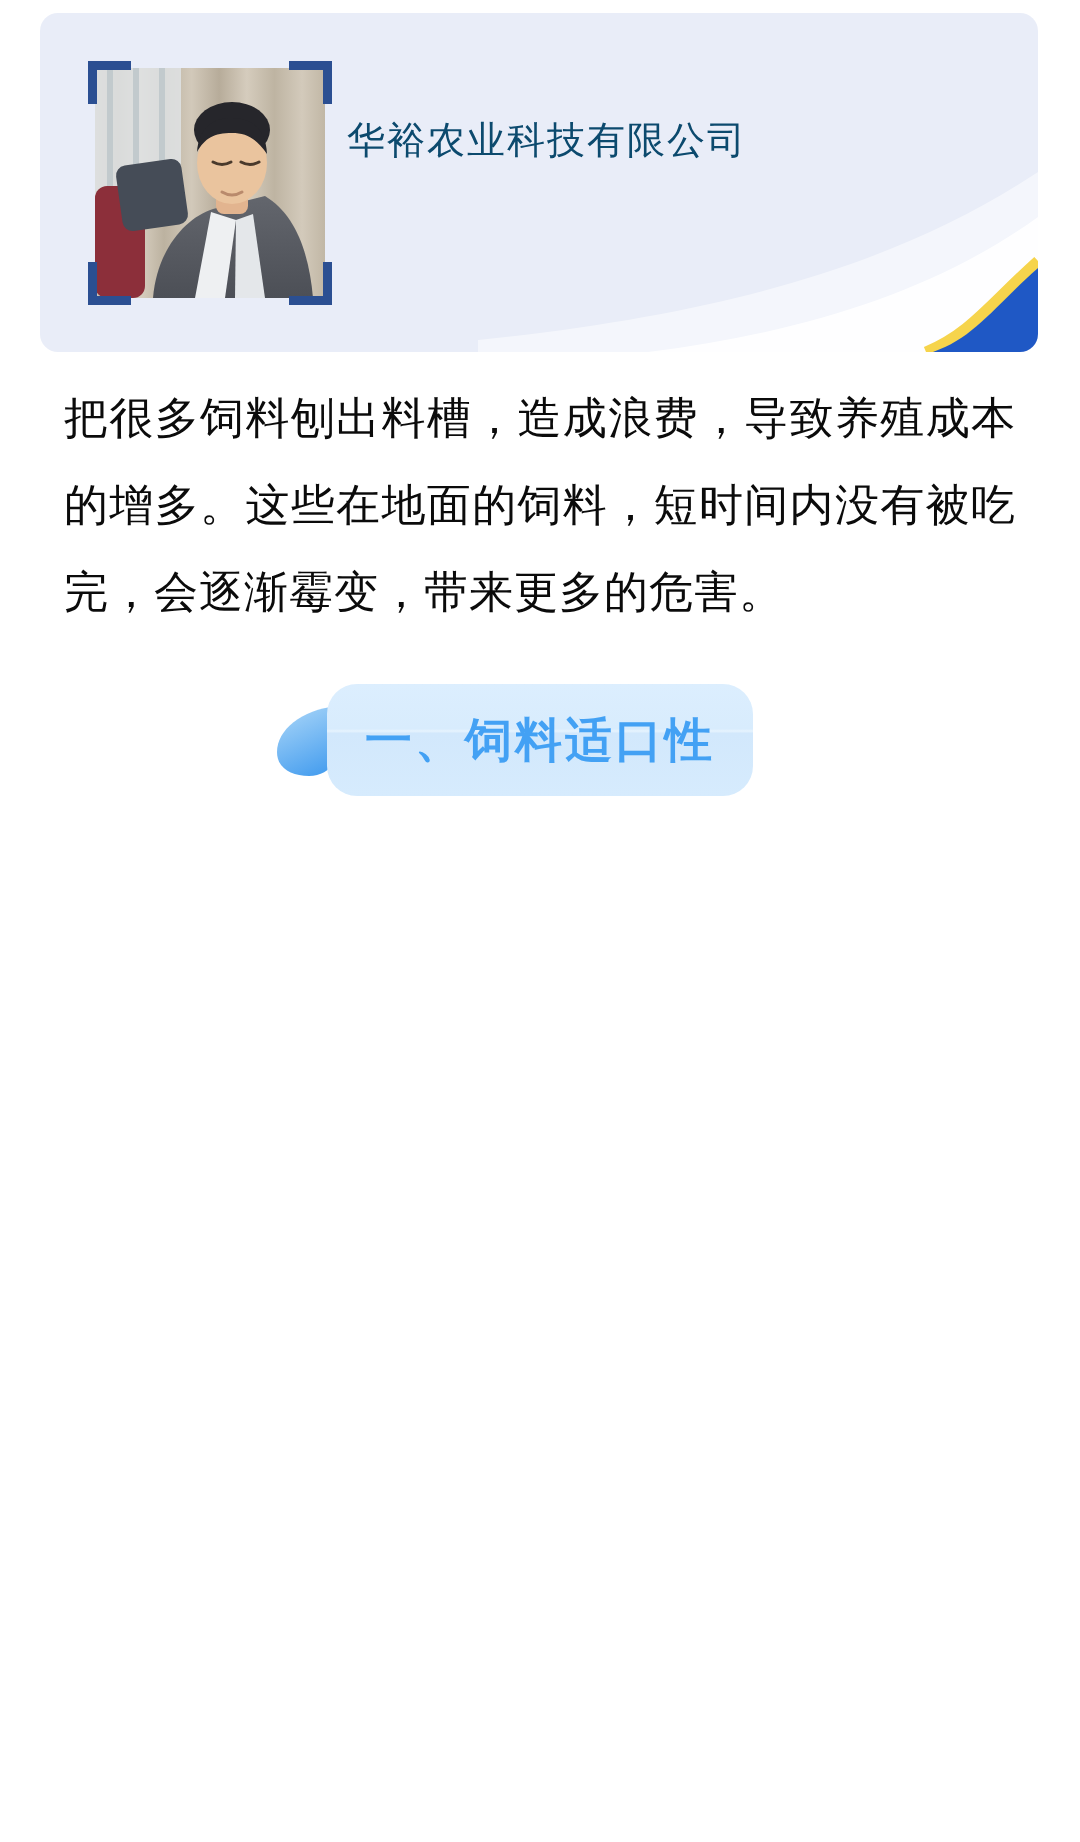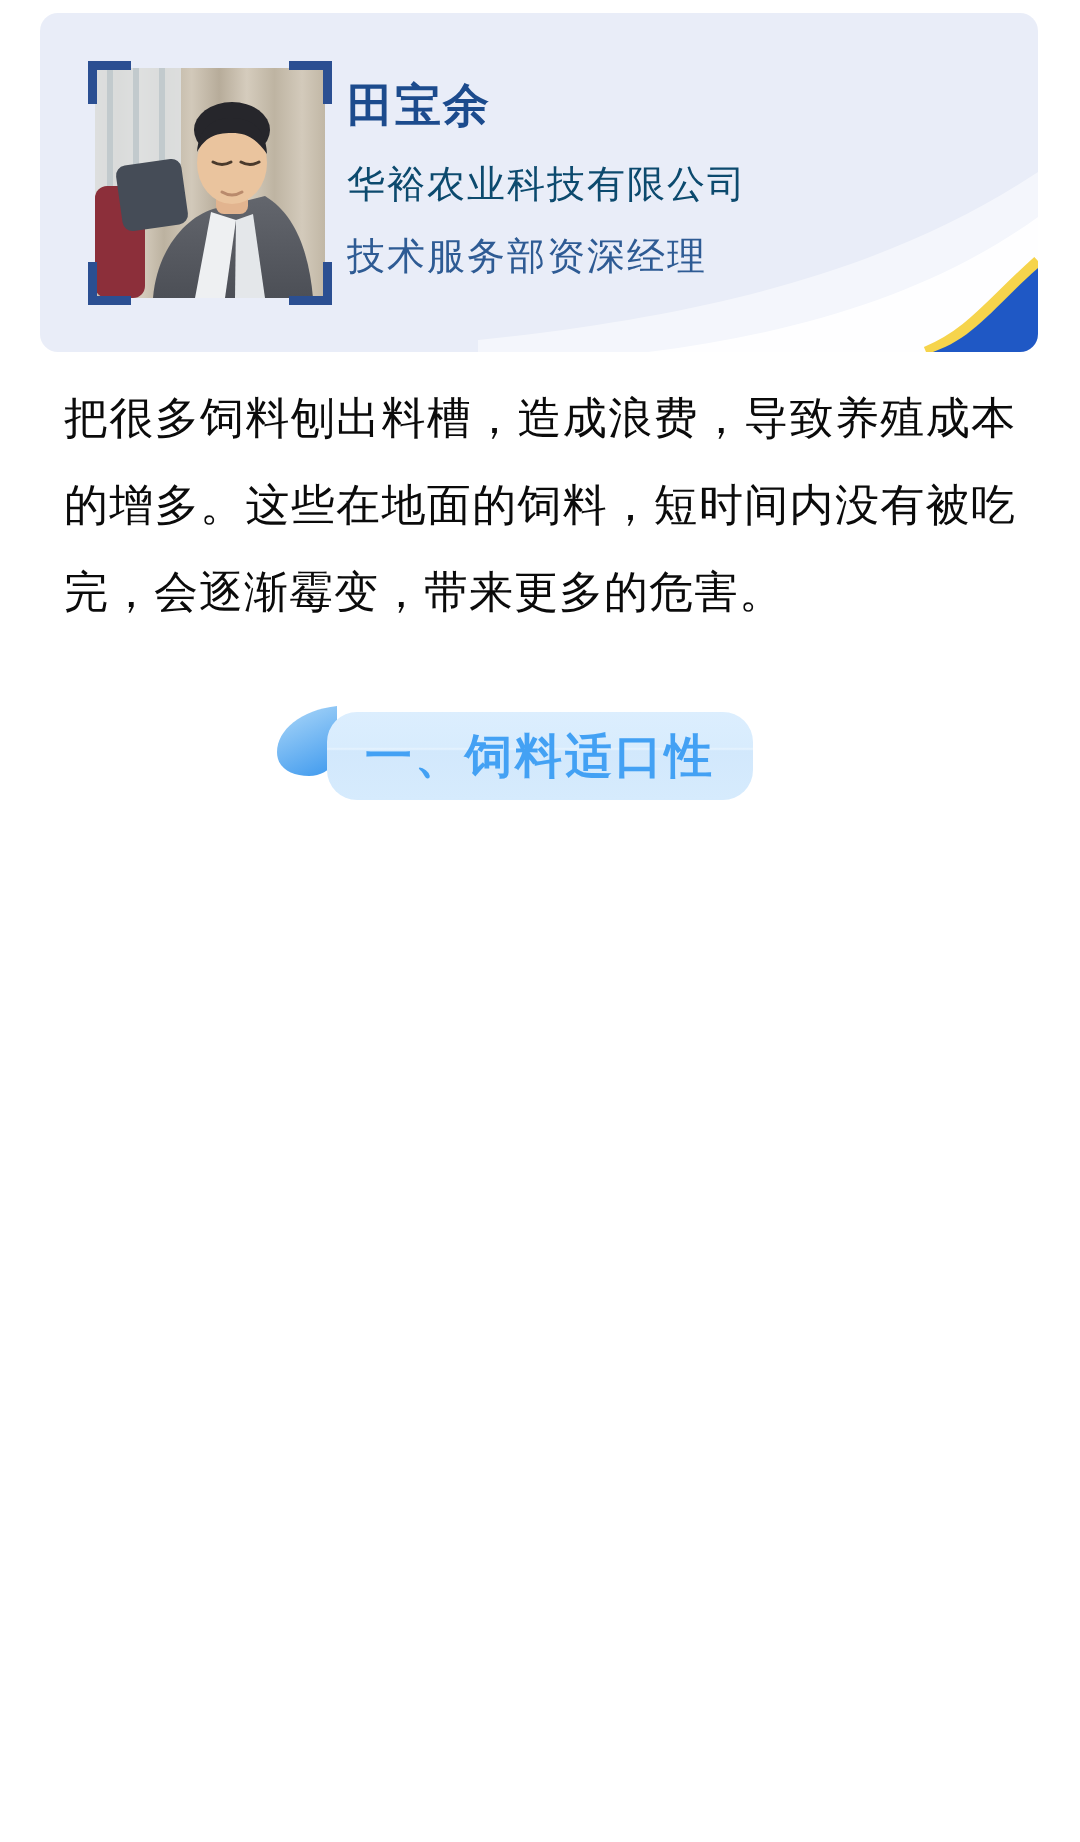--- a/index.html
+++ b/index.html
@@ -50,25 +50,24 @@
   
   .section-heading-wrap{
     margin:49px 0 23px 0;
     display:flex;justify-content:center;
   }
   .heading-unit{position:relative;}
   .drop-icon{position:absolute;left:-52px;top:22px;width:62px;height:70px;z-index:0;}
   .heading-pill{
     position:relative;z-index:1;
     height:88px;
-    padding:0 38px;
+    padding:12px 38px;
     display:flex;align-items:center;
     border-radius:30px;
     background:linear-gradient(180deg,#dceefe 0%,#d8ecfd 40%,#e6f3fe 42%,#d2e8fc 44%,#d6ebfd 100%);
-    margin-top:28px;
   }
   .heading-pill span{
     font-size:47px;font-weight:700;letter-spacing:3px;
     color:#43a1f4;
     white-space:nowrap;
   }
 </style>
 </head>
 <body>
 
@@ -114,23 +113,21 @@
         <path d="M146,94 q9,5 18,0" stroke="#4a3a2c" stroke-width="3" fill="none" stroke-linecap="round"></path>
         <path d="M127,124 q10,6 20,0" stroke="#b98a6c" stroke-width="3" fill="none" stroke-linecap="round"></path>
       </svg>
       <span class="corner tl"></span>
       <span class="corner tr"></span>
       <span class="corner bl"></span>
       <span class="corner br"></span>
     </div>
 
     <div class="profile-info">
-      <div class="profile-name">田宝余</div>
       <div class="profile-company">华裕农业科技有限公司</div>
-      <div class="profile-title">技术服务部资深经理</div>
     </div>
 
     <svg class="card-swoosh" viewBox="0 0 560 240" aria-hidden="true">
       <path d="M560,60 C420,152 250,202 0,228 L0,240 L560,240 Z" fill="#ffffff" opacity="0.5"></path>
       <path d="M560,105 C460,177 330,220 170,240 L560,240 Z" fill="#ffffff" opacity="0.9"></path>
       <path d="M560,149 C512,192 492,222 448,240" stroke="#f6d44c" stroke-width="11" fill="none"></path>
       <path d="M560,156 C515,196 496,226 455,240 L560,240 Z" fill="#1f58c5"></path>
     </svg>
   </section>
 

